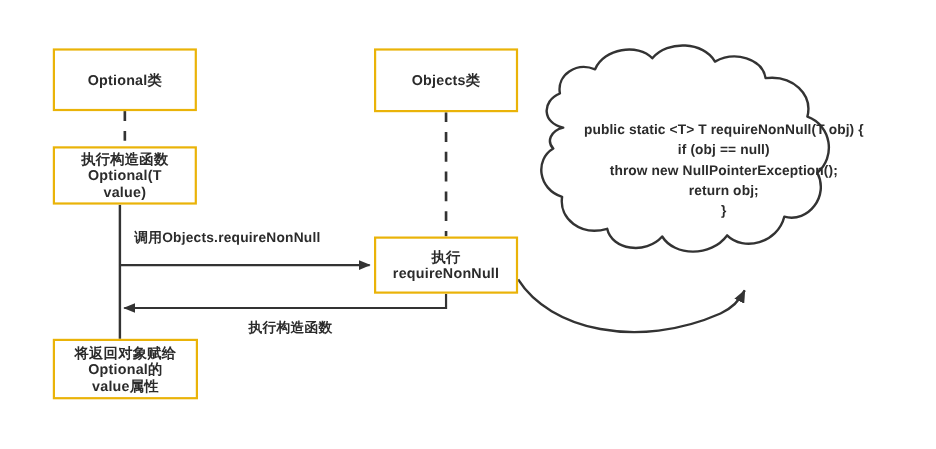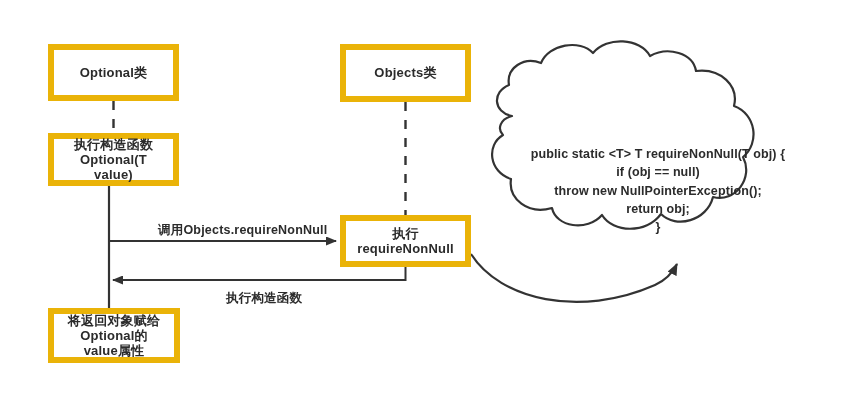--- a/index.html
+++ b/index.html
@@ -22,21 +22,21 @@
   #diagram-svg {
     position: absolute;
     left: 0;
     top: 0;
     width: 851px;
     height: 408px;
   }
   .node-box {
     position: absolute;
     box-sizing: border-box;
-    border: 6px solid #eab308;
+    border: 2px solid #eab308;
     background: #ffffff;
     display: flex;
     align-items: center;
     justify-content: center;
     text-align: center;
     color: #2b2b2b;
     font-weight: bold;
     line-height: 1.18;
     white-space: pre-line;
     letter-spacing: 0.2px;
@@ -48,36 +48,35 @@
   #box-assign-value    { left: 48px;  top: 308px; width: 132px; height: 55px;  font-size: 13px; }
 
   .edge-label {
     position: absolute;
     color: #2b2b2b;
     font-weight: bold;
     font-size: 12.5px;
     white-space: nowrap;
     letter-spacing: 0.2px;
   }
-  #label-call   { left: 122px; top: 222px; margin-left: 36px; }
+  #label-call   { left: 122px; top: 208px; }
   #label-return { left: 226px; top: 290px; }
 
   #cloud-text {
     position: absolute;
     left: 498px;
     top: 109px;
     width: 320px;
     text-align: center;
     color: #2b2b2b;
     font-weight: bold;
     font-size: 12.5px;
     line-height: 1.46;
     white-space: pre-line;
     letter-spacing: 0.1px;
-    margin-top: 36px;
   }
 </style>
 </head>
 <body>
 
 <div id="diagram-root">
 
   <svg id="diagram-svg" viewBox="0 0 851 408" xmlns="http://www.w3.org/2000/svg">
     <defs>
       <marker id="arrow-right" markerWidth="11" markerHeight="9" refX="10" refY="4.5" orient="auto" markerUnits="userSpaceOnUse">

